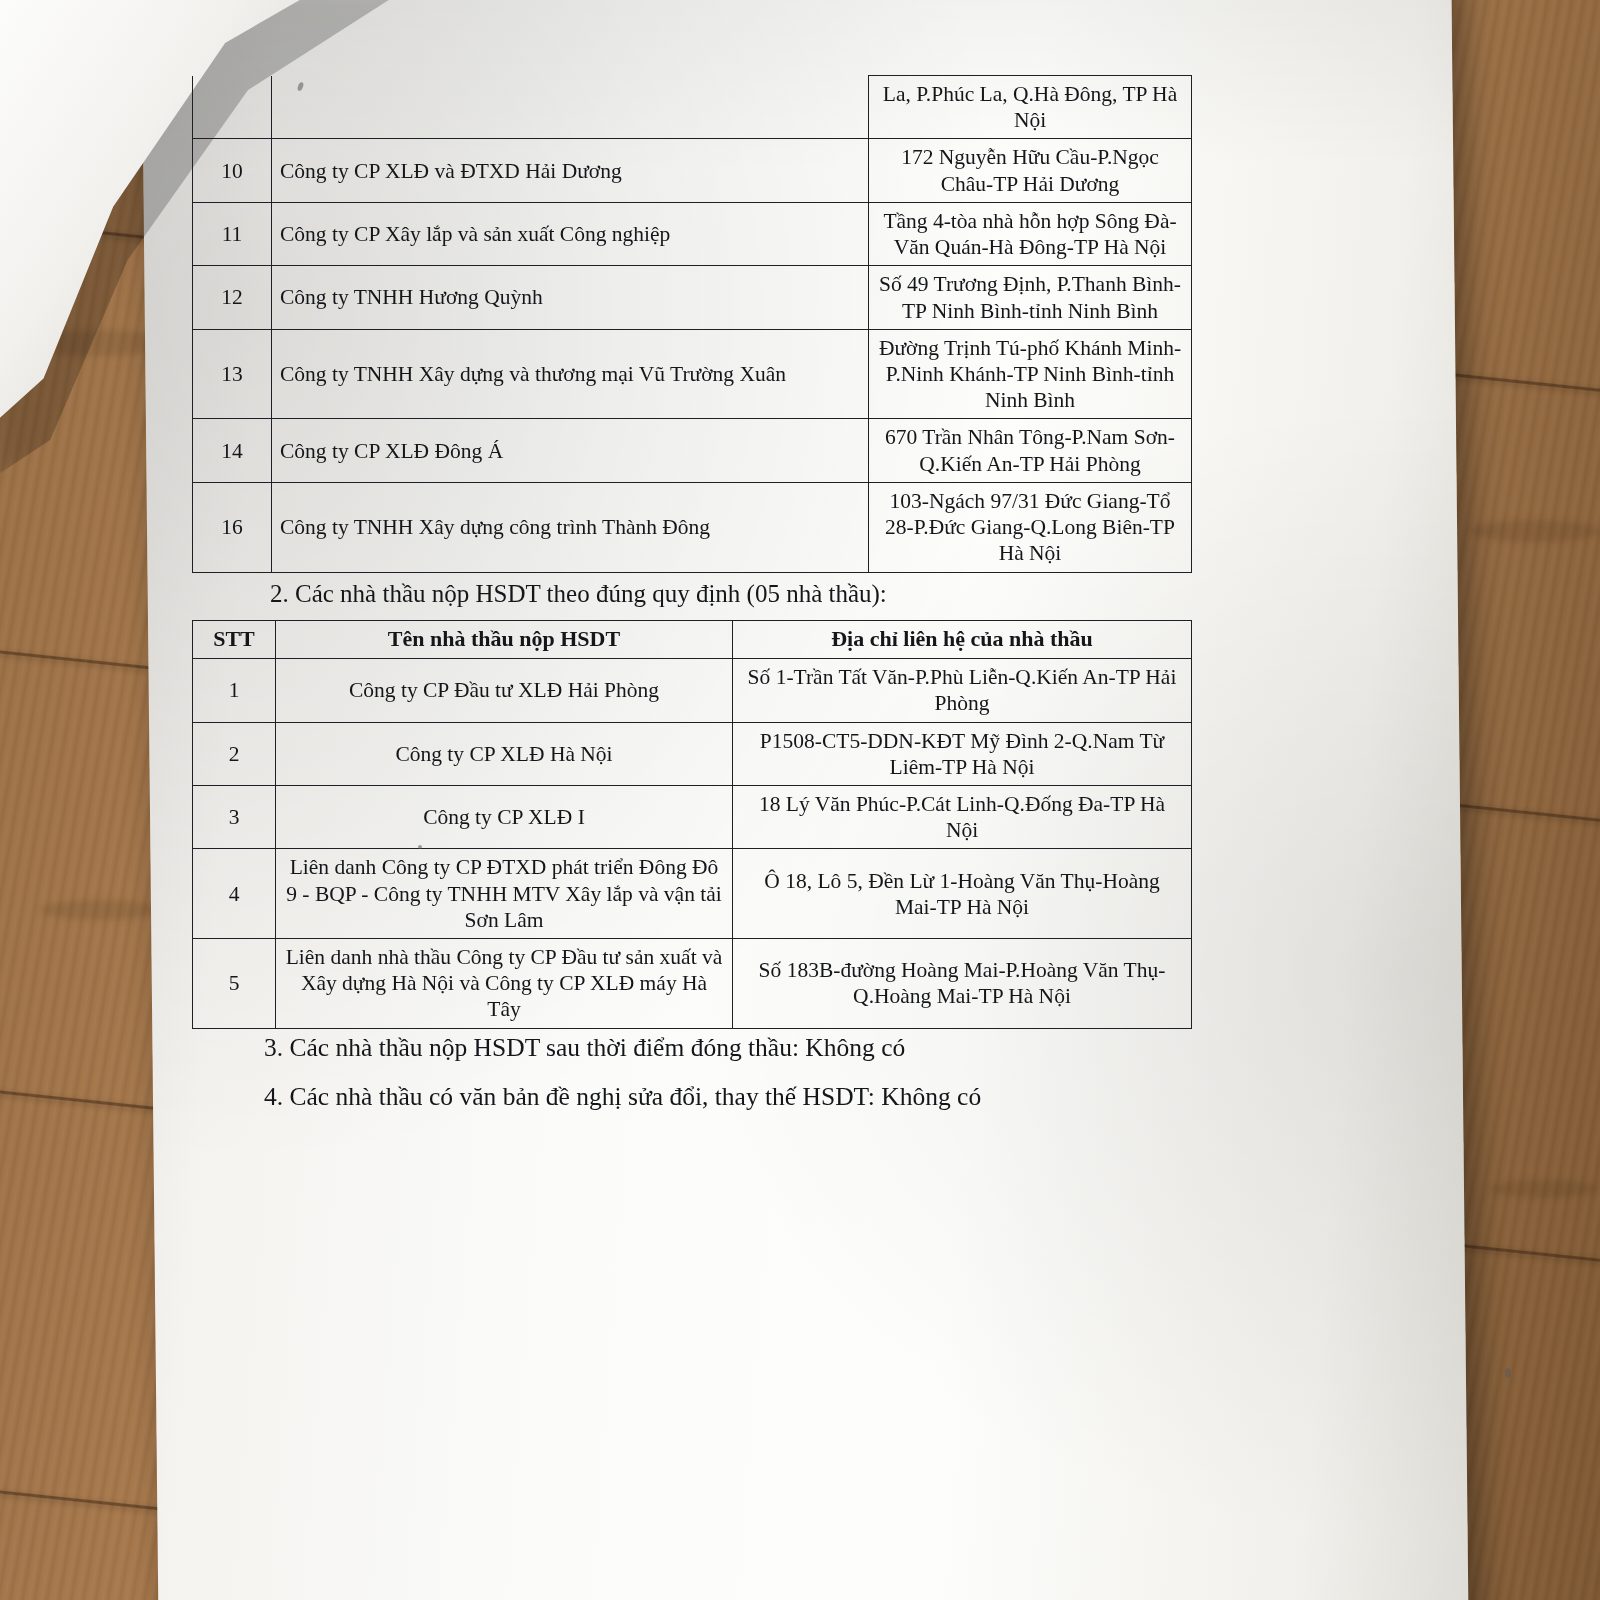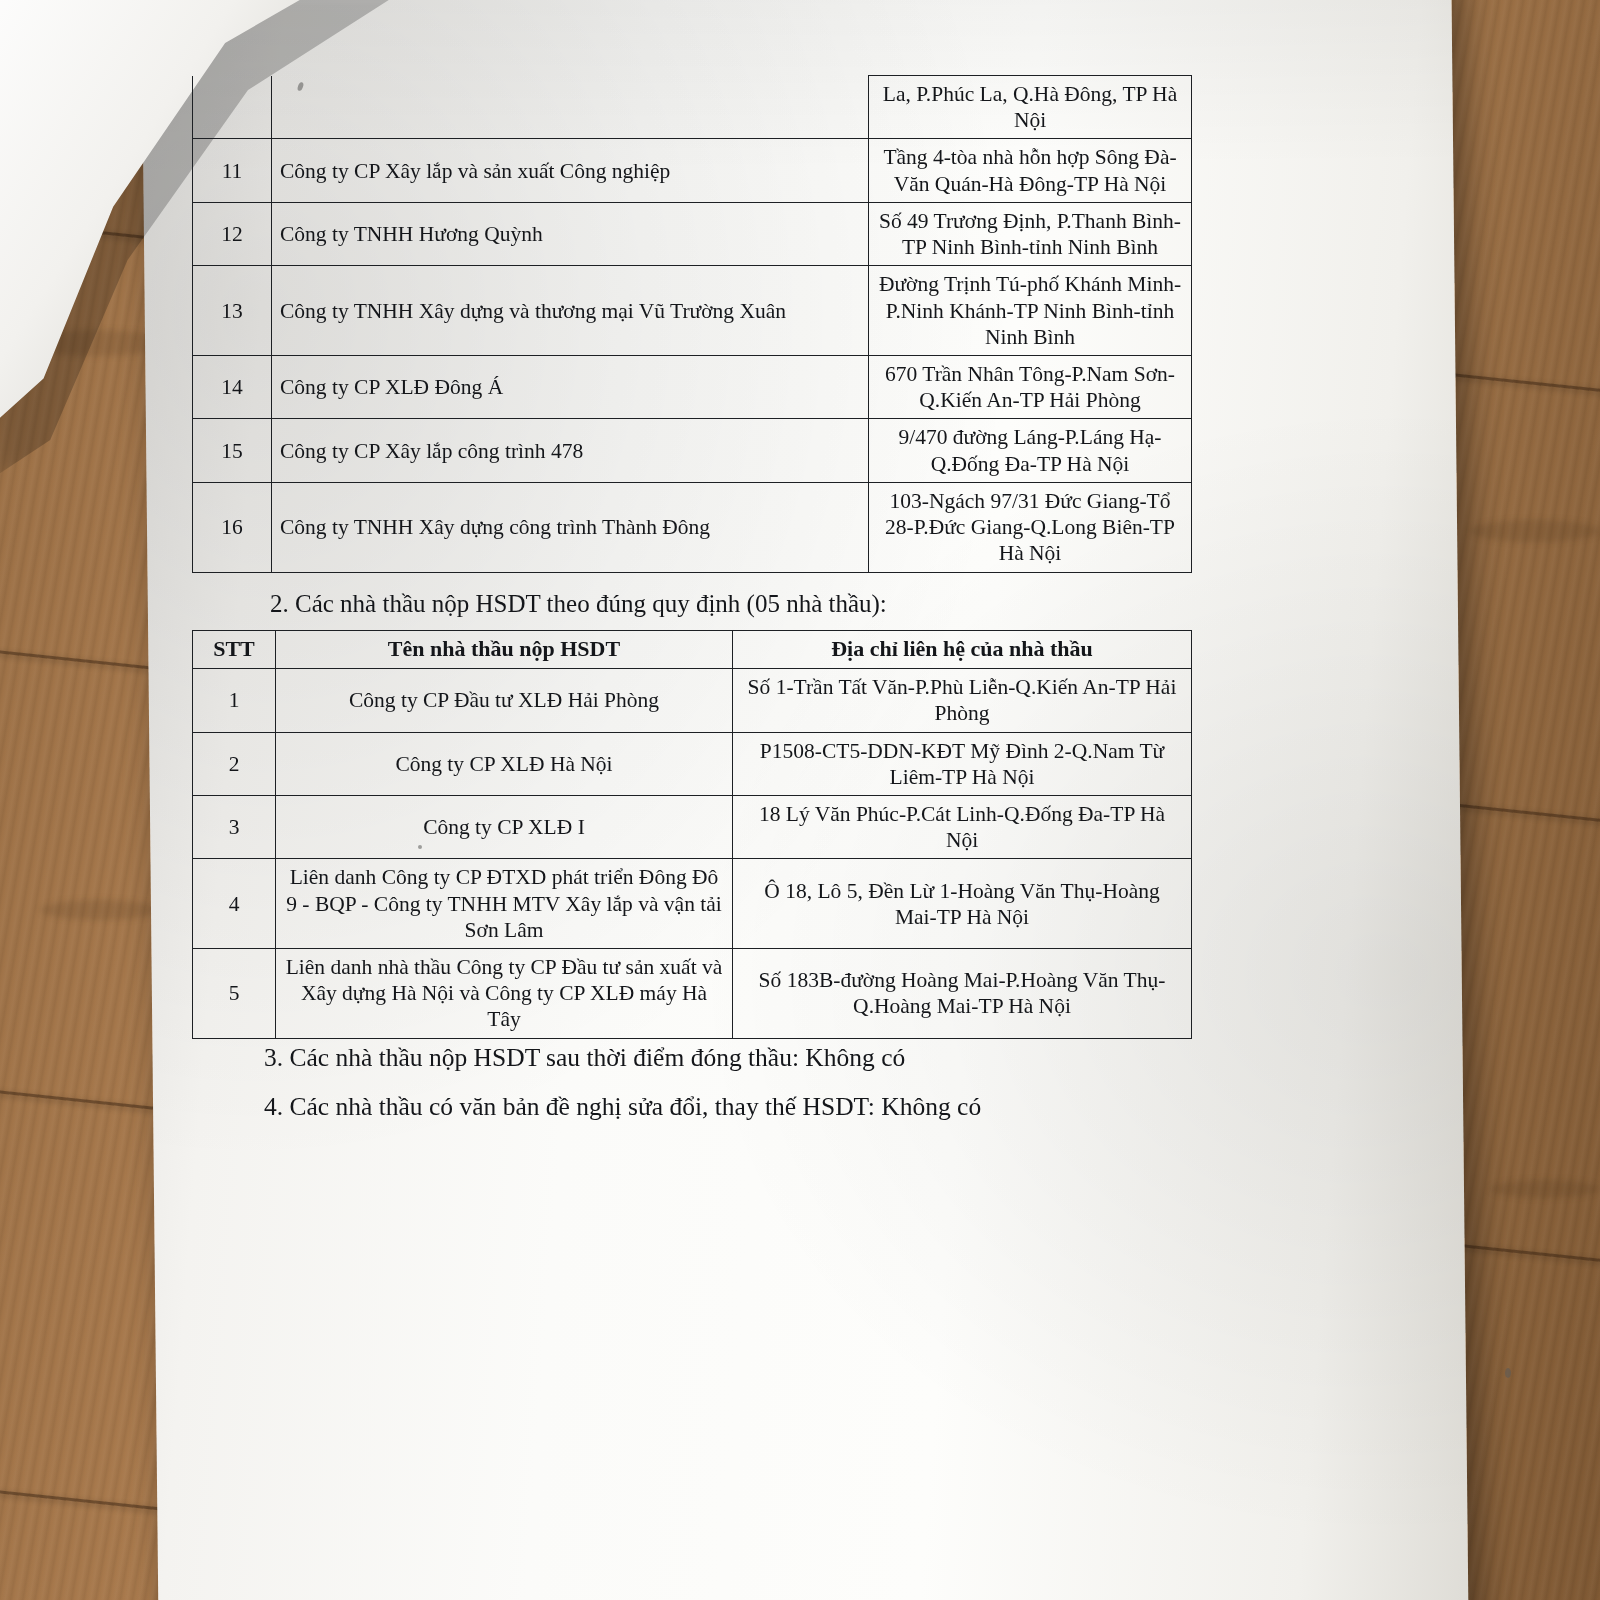--- a/index.html
+++ b/index.html
@@ -121,21 +121,21 @@
   .c-stt { width: 62px; text-align: center; }
   .c-name { width: 580px; }
   .c-addr { text-align: center; }
 
   
   #table1 td { }
   #table1 .cut-name, #table1 .cut-stt { border-top: none; }
 
   .para {
     font-size: 25px;
-    margin: 14px 0 10px 78px;
+    margin: 4px 0 10px 78px;
     line-height: 1.35;
   }
 
   #table2 .c-name { text-align: center; }
   #table2 .c-stt { width: 66px; }
   #table2 .c-name { width: 440px; padding-left: 8px; }
 
   .tail {
     margin-top: 1px;
   }
@@ -180,43 +180,43 @@
   <div id="content">
 
     <table class="doc" id="table1">
       <tbody>
         <tr>
           <td class="c-stt cut-stt"></td>
           <td class="c-name cut-name"></td>
           <td class="c-addr">La, P.Phúc La, Q.Hà Đông, TP Hà Nội</td>
         </tr>
         <tr>
+          <td class="c-stt">10</td>
+          <td class="c-name">Công ty CP XLĐ và ĐTXD Hải Dương</td>
+          <td class="c-addr">172 Nguyễn Hữu Cầu-P.Ngọc Châu-TP Hải Dương</td>
+        </tr>
+        <tr>
           <td class="c-stt">11</td>
           <td class="c-name">Công ty CP Xây lắp và sản xuất Công nghiệp</td>
           <td class="c-addr">Tầng 4-tòa nhà hỗn hợp Sông Đà-Văn Quán-Hà Đông-TP Hà Nội</td>
         </tr>
         <tr>
           <td class="c-stt">12</td>
           <td class="c-name">Công ty TNHH Hương Quỳnh</td>
           <td class="c-addr">Số 49 Trương Định, P.Thanh Bình-TP Ninh Bình-tỉnh Ninh Bình</td>
         </tr>
         <tr>
           <td class="c-stt">13</td>
           <td class="c-name">Công ty TNHH Xây dựng và thương mại Vũ Trường Xuân</td>
           <td class="c-addr">Đường Trịnh Tú-phố Khánh Minh-P.Ninh Khánh-TP Ninh Bình-tỉnh Ninh Bình</td>
         </tr>
         <tr>
           <td class="c-stt">14</td>
           <td class="c-name">Công ty CP XLĐ Đông Á</td>
           <td class="c-addr">670 Trần Nhân Tông-P.Nam Sơn-Q.Kiến An-TP Hải Phòng</td>
-        </tr>
-        <tr>
-          <td class="c-stt">15</td>
-          <td class="c-name">Công ty CP Xây lắp công trình 478</td>
-          <td class="c-addr">9/470 đường Láng-P.Láng Hạ-Q.Đống Đa-TP Hà Nội</td>
         </tr>
         <tr>
           <td class="c-stt">16</td>
           <td class="c-name">Công ty TNHH Xây dựng công trình Thành Đông</td>
           <td class="c-addr">103-Ngách 97/31 Đức Giang-Tổ 28-P.Đức Giang-Q.Long Biên-TP Hà Nội</td>
         </tr>
       </tbody>
     </table>
 
     <div class="para">2. Các nhà thầu nộp HSDT theo đúng quy định (05 nhà thầu):</div>

